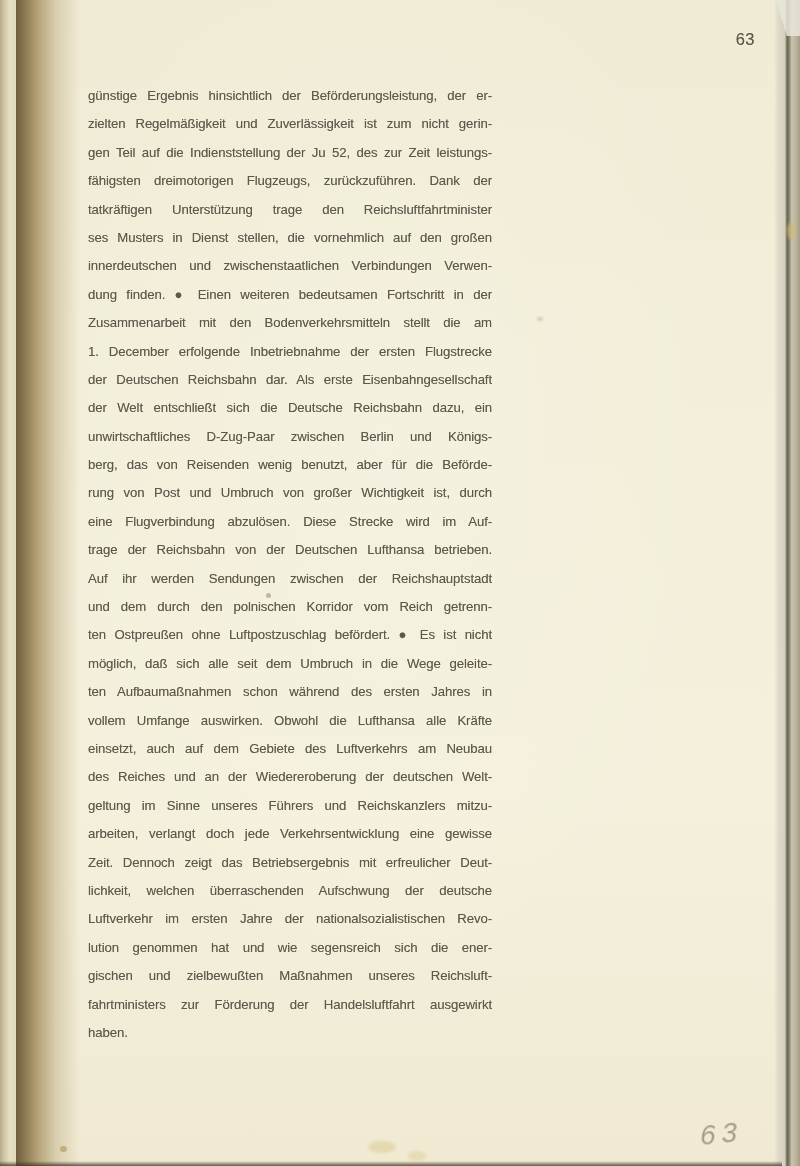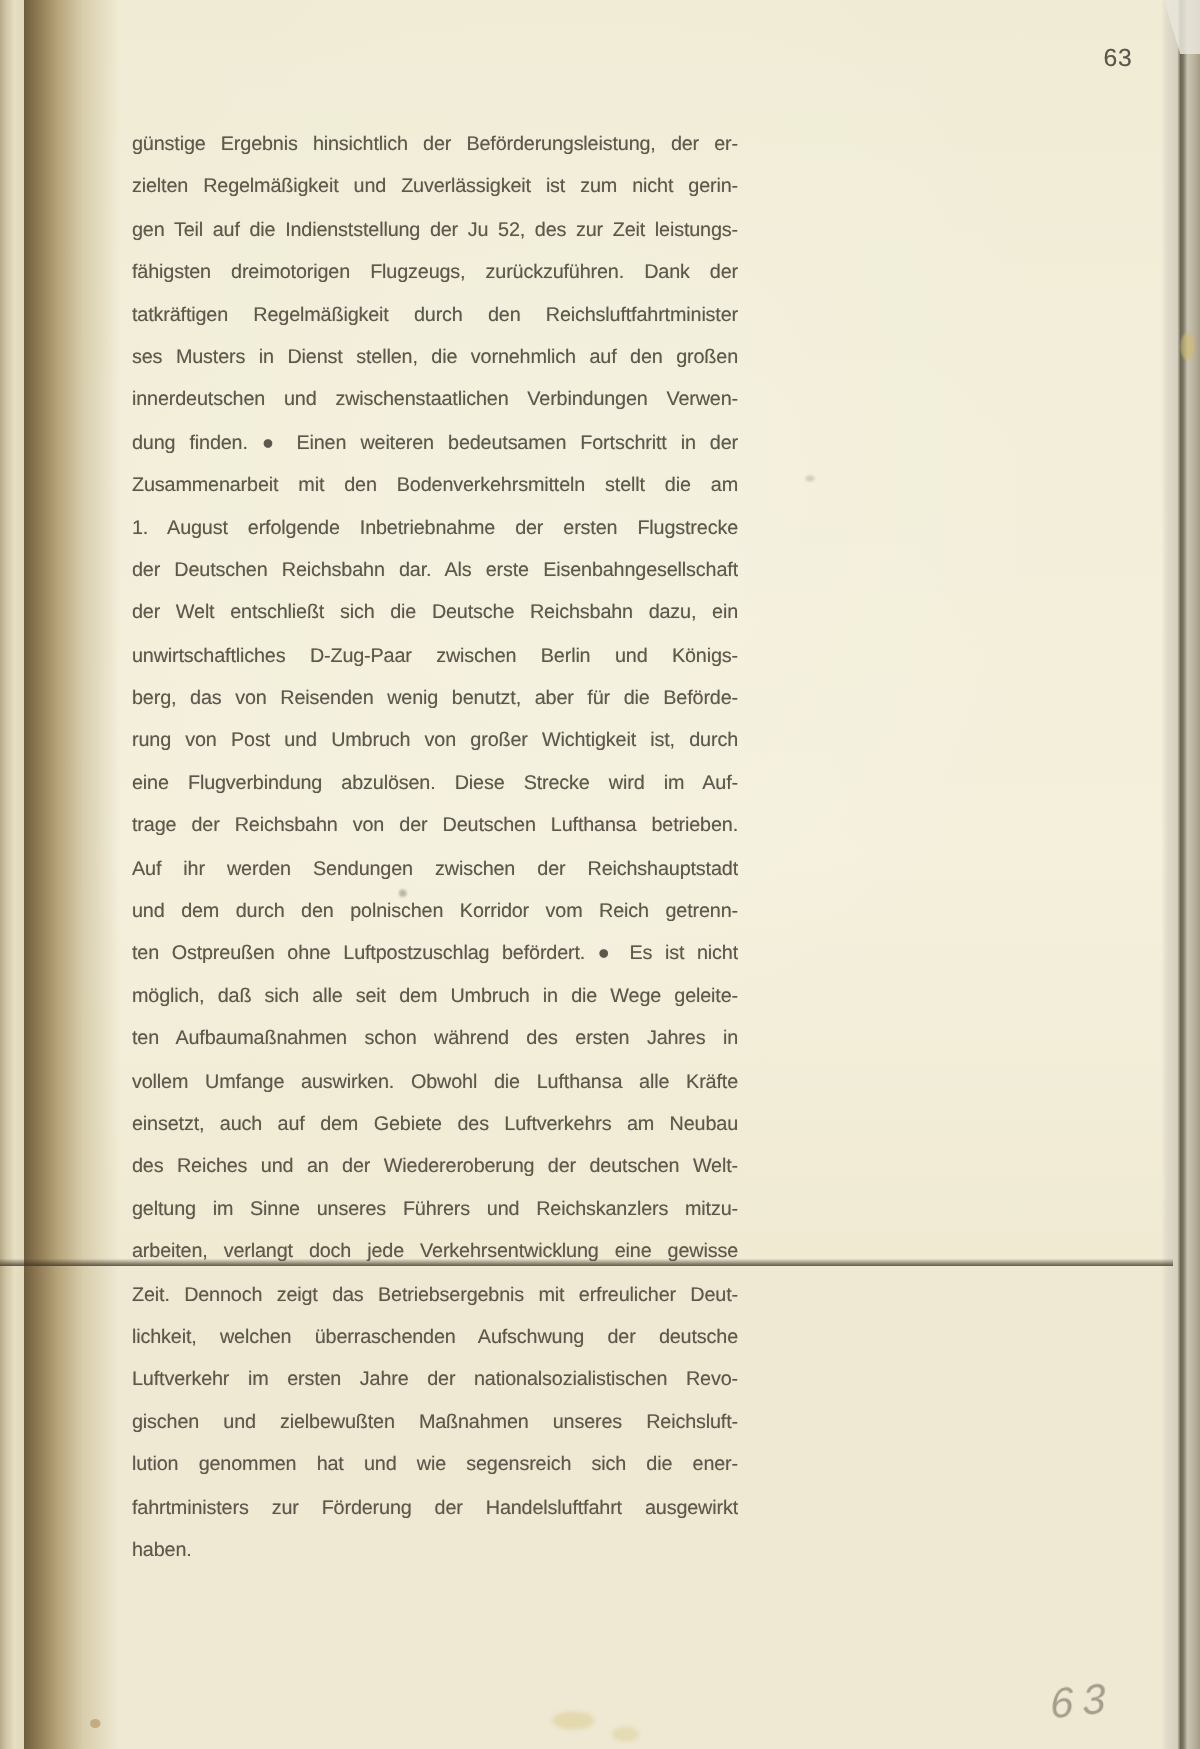--- a/index.html
+++ b/index.html
@@ -2,21 +2,21 @@
 <html style="--paper: #f2edd8; --ink: #5d584b; --pencil: #9a9080;"><head>
 <meta charset="utf-8">
 <style>
   html,body{margin:0;padding:0;}
   body{
     width:800px;height:1166px;overflow:hidden;
     background:#efe9d3;
     font-family:"Liberation Sans",sans-serif;
   }
   .scan{
-    position:relative;width:800px;height:844px;
+    position:relative;width:800px;height:1166px;
     background:
       radial-gradient(ellipse at 48% 38%, rgba(255,255,255,0.16), rgba(255,255,255,0) 62%),
       linear-gradient(180deg, #f0ebd4 0%, #f2eed9 30%, #f4f0dc 68%, #f0ead3 100%);
     background-color:var(--paper,#f2edd8);
   }
   
   .facing-edge{
     position:absolute;left:0;top:0;width:16px;height:1166px;
     background:linear-gradient(90deg,#b5a989 0%,#cdc2a2 22%,#e7dfc2 60%,#e2d9bb 100%);
   }
@@ -91,48 +91,48 @@
   <div class="fore-edge-corner"></div>
   <div class="bottom-edge"></div>
 
   <div class="page-number">63</div>
 
   <div class="text-block">
       <div class="line">günstige Ergebnis hinsichtlich der Beförderungsleistung, der er-</div>
       <div class="line">zielten Regelmäßigkeit und Zuverlässigkeit ist zum nicht gerin-</div>
       <div class="line">gen Teil auf die Indienststellung der Ju 52, des zur Zeit leistungs-</div>
       <div class="line">fähigsten dreimotorigen Flugzeugs, zurückzuführen. Dank der</div>
-      <div class="line">tatkräftigen Regelmäßigkeit durch den Reichsluftfahrtminister</div>
+      <div class="line">tatkräftigen Unterstützung trage den Reichsluftfahrtminister</div>
       <div class="line">ses Musters in Dienst stellen, die vornehmlich auf den großen</div>
       <div class="line">innerdeutschen und zwischenstaatlichen Verbindungen Verwen-</div>
       <div class="line">dung finden. ● Einen weiteren bedeutsamen Fortschritt in der</div>
       <div class="line">Zusammenarbeit mit den Bodenverkehrsmitteln stellt die am</div>
-      <div class="line">1. August erfolgende Inbetriebnahme der ersten Flugstrecke</div>
+      <div class="line">1. December erfolgende Inbetriebnahme der ersten Flugstrecke</div>
       <div class="line">der Deutschen Reichsbahn dar. Als erste Eisenbahngesellschaft</div>
       <div class="line">der Welt entschließt sich die Deutsche Reichsbahn dazu, ein</div>
       <div class="line">unwirtschaftliches D-Zug-Paar zwischen Berlin und Königs-</div>
       <div class="line">berg, das von Reisenden wenig benutzt, aber für die Beförde-</div>
       <div class="line">rung von Post und Umbruch von großer Wichtigkeit ist, durch</div>
       <div class="line">eine Flugverbindung abzulösen. Diese Strecke wird im Auf-</div>
       <div class="line">trage der Reichsbahn von der Deutschen Lufthansa betrieben.</div>
       <div class="line">Auf ihr werden Sendungen zwischen der Reichshauptstadt</div>
       <div class="line">und dem durch den polnischen Korridor vom Reich getrenn-</div>
       <div class="line">ten Ostpreußen ohne Luftpostzuschlag befördert. ● Es ist nicht</div>
       <div class="line">möglich, daß sich alle seit dem Umbruch in die Wege geleite-</div>
       <div class="line">ten Aufbaumaßnahmen schon während des ersten Jahres in</div>
       <div class="line">vollem Umfange auswirken. Obwohl die Lufthansa alle Kräfte</div>
       <div class="line">einsetzt, auch auf dem Gebiete des Luftverkehrs am Neubau</div>
       <div class="line">des Reiches und an der Wiedereroberung der deutschen Welt-</div>
       <div class="line">geltung im Sinne unseres Führers und Reichskanzlers mitzu-</div>
       <div class="line">arbeiten, verlangt doch jede Verkehrsentwicklung eine gewisse</div>
       <div class="line">Zeit. Dennoch zeigt das Betriebsergebnis mit erfreulicher Deut-</div>
       <div class="line">lichkeit, welchen überraschenden Aufschwung der deutsche</div>
       <div class="line">Luftverkehr im ersten Jahre der nationalsozialistischen Revo-</div>
+      <div class="line">lution genommen hat und wie segensreich sich die ener-</div>
       <div class="line">gischen und zielbewußten Maßnahmen unseres Reichsluft-</div>
-      <div class="line">lution genommen hat und wie segensreich sich die ener-</div>
       <div class="line">fahrtministers zur Förderung der Handelsluftfahrt ausgewirkt</div>
       <div class="line last">haben.</div>
     </div>
 
   <div class="pencil">63</div>
 
   <div class="stain s1"></div>
   <div class="stain s2"></div>
   <div class="stain s3"></div>
   <div class="stain s4"></div>

